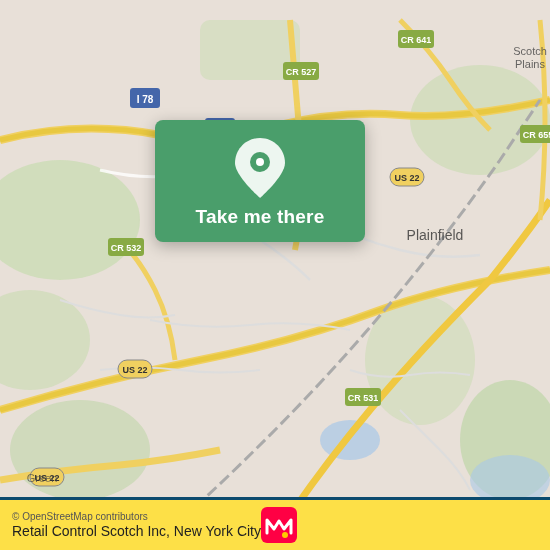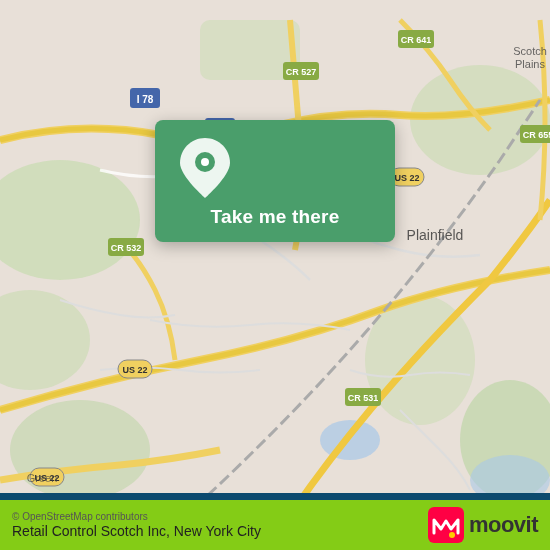--- a/index.html
+++ b/index.html
@@ -25,25 +25,26 @@
       position: absolute;
       top: 0; left: 0;
       width: 100%; height: 100%;
     }
 
     
     #popup-card {
       position: absolute;
       top: 120px;
       left: 155px;
-      width: 240px;
+      width: 210px;
       background: #4a9e6b;
       border-radius: 8px;
       display: flex;
       flex-direction: column;
+      align-items: center;
       padding: 18px 20px 14px 20px;
       box-shadow: 0 4px 16px rgba(0,0,0,0.28);
     }
 
     #pin-icon-container {
       width: 60px;
       height: 60px;
       display: flex;
       align-items: center;
       justify-content: center;
@@ -57,26 +58,26 @@
       text-align: center;
       letter-spacing: 0.01em;
     }
 
     
     #bottom-bar {
       position: absolute;
       bottom: 0;
       left: 0;
       width: 100%;
-      background: #84cc16;
+      background: #fde047;
       padding: 7px 12px 7px 12px;
       display: flex;
       align-items: center;
-      justify-content: space-between;
-      border-top: 7px solid #0c4a6e;
+      justify-content: flex-start;
+      border-top: 3px solid #0c4a6e;
       z-index: 10;
     }
 
     #bottom-left {
       display: flex;
       flex-direction: column;
       gap: 1px;
     }
 
     #osm-attribution {
@@ -219,17 +220,16 @@
     </div>
     <div id="moovit-logo">
 
       <svg id="moovit-icon" width="36" height="36" viewBox="0 0 36 36" xmlns="http://www.w3.org/2000/svg">
         <rect width="36" height="36" rx="6" fill="#f04"></rect>
 
         <path d="M6 26 L6 13 L13 22 L18 14 L23 22 L30 13 L30 26" stroke="white" stroke-width="3" fill="none" stroke-linejoin="round" stroke-linecap="round"></path>
 
         <circle cx="24" cy="28" r="3" fill="#ffcc00"></circle>
       </svg>
-      <span id="moovit-text">moovit</span>
     </div>
   </div>
 
 </div>
 
 </body></html>

